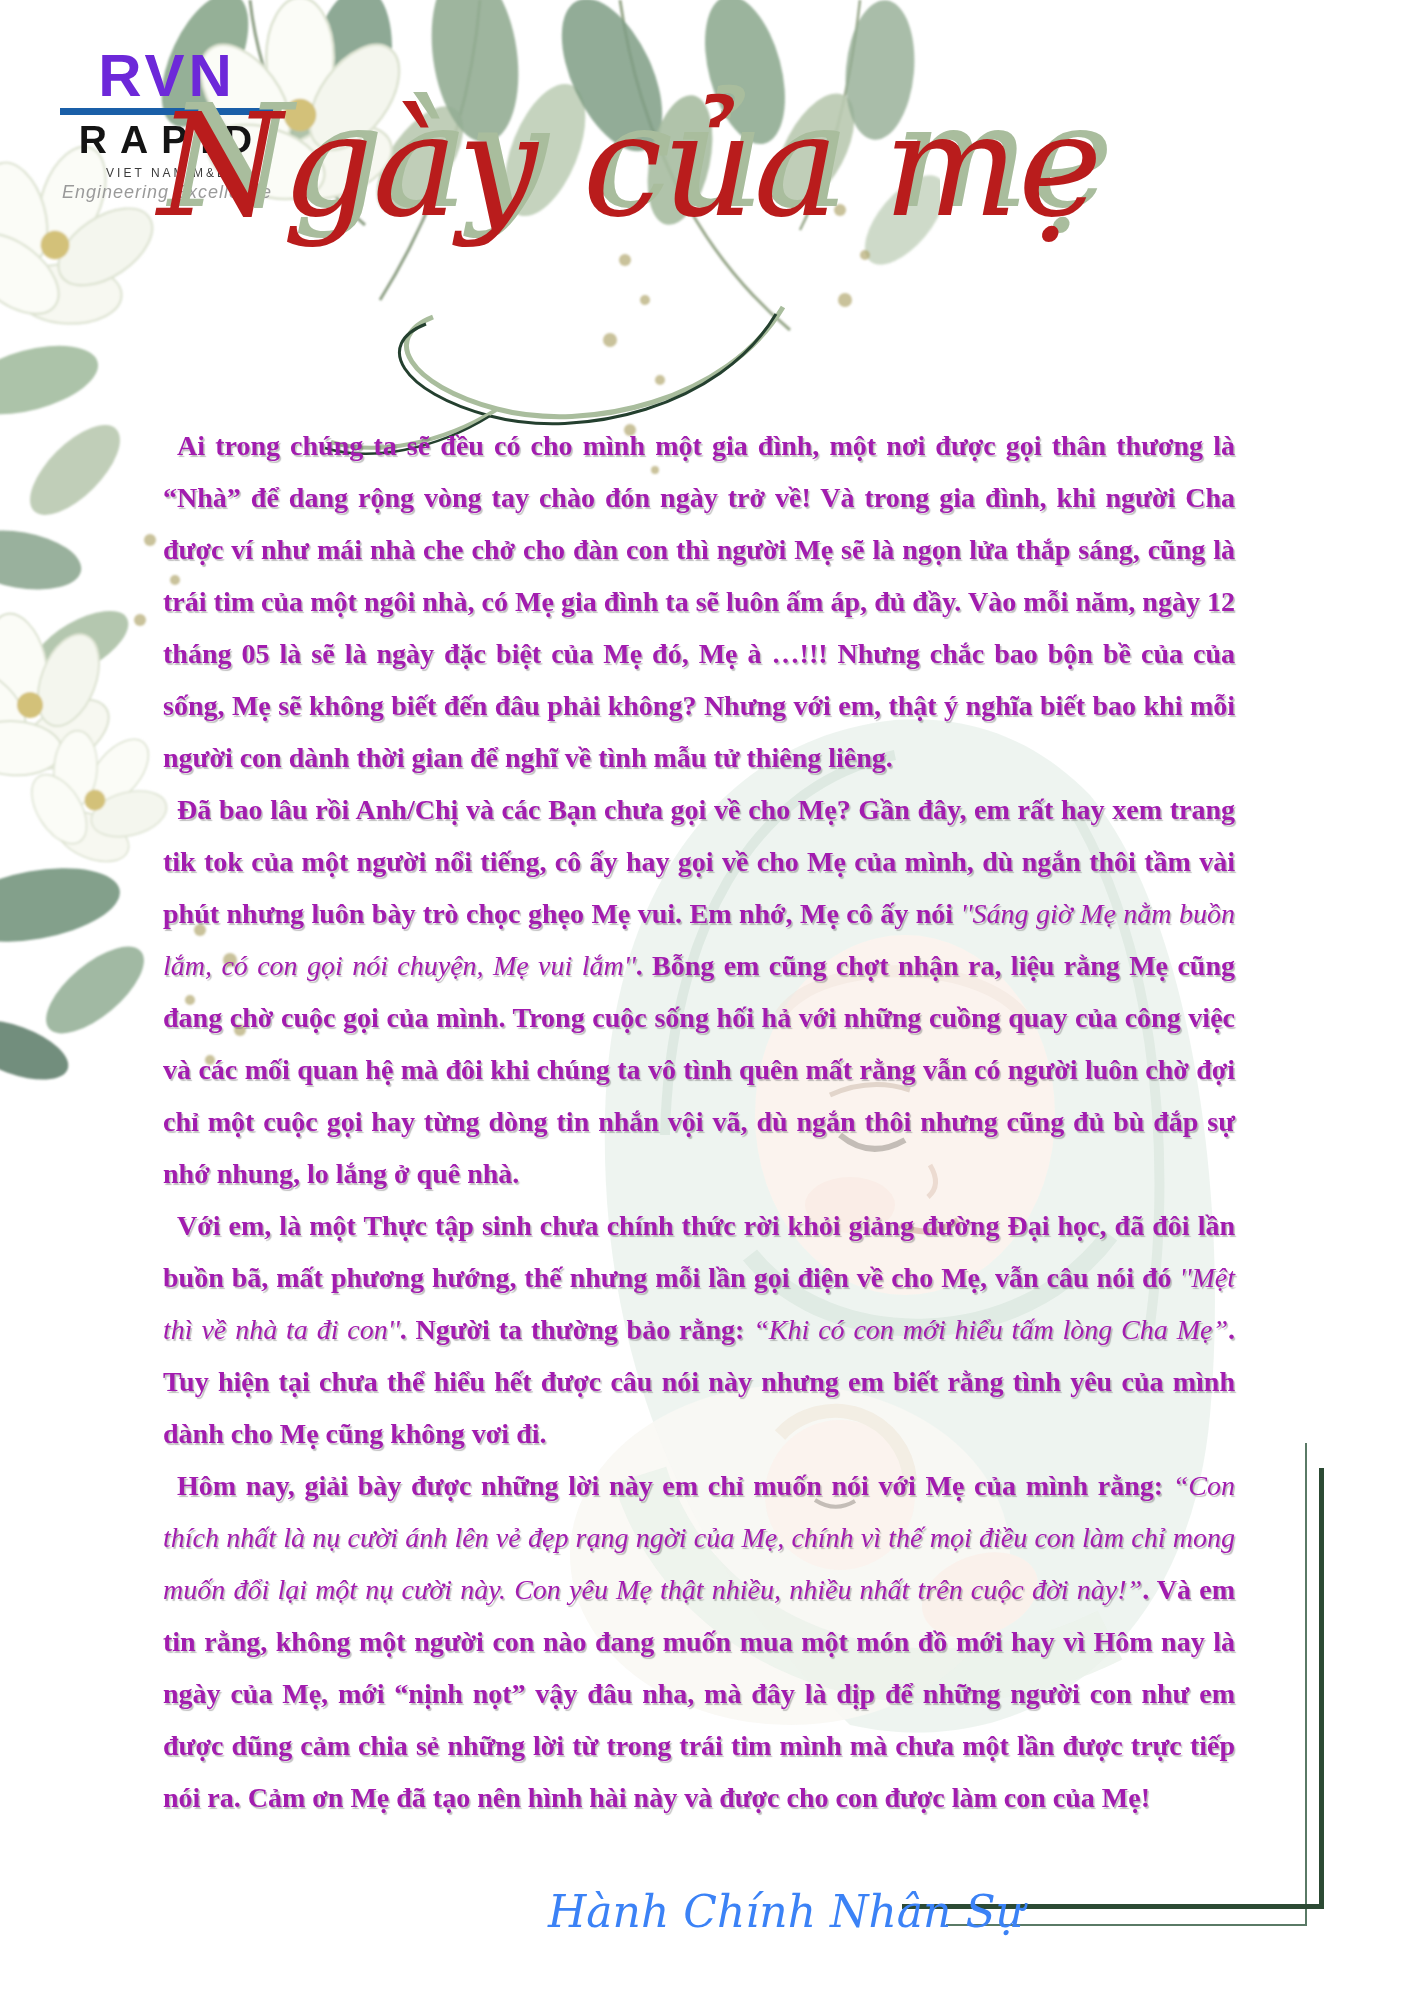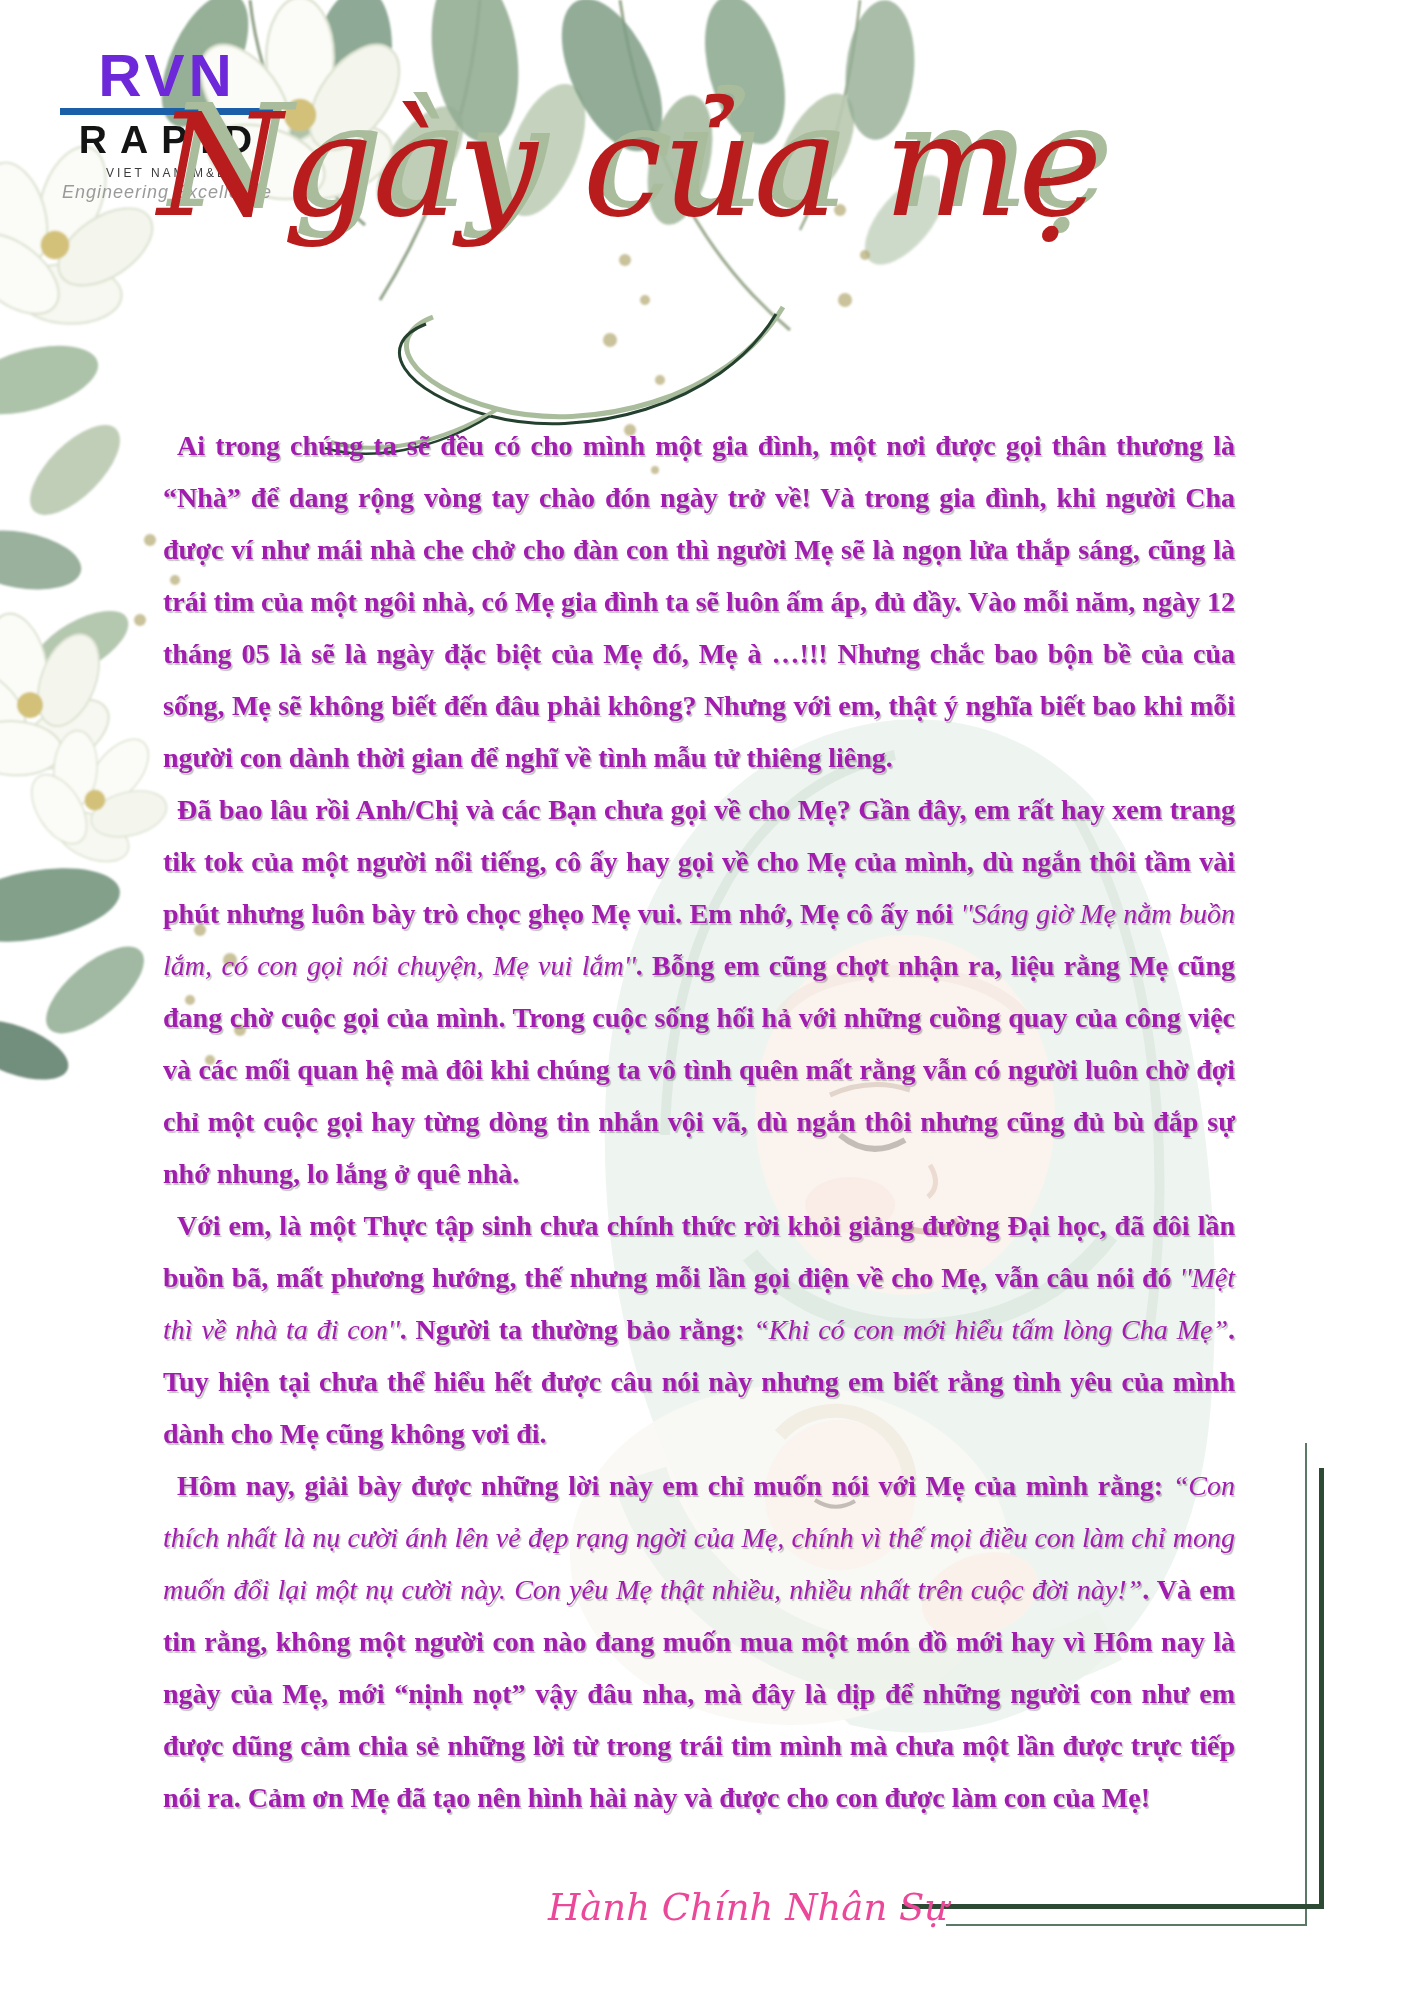--- a/index.html
+++ b/index.html
@@ -28,21 +28,21 @@
   
   .textblock{position:absolute;left:163px;top:420px;width:1072px;z-index:3;}
   .para{margin:0;text-align:justify;text-indent:14px;
         font-size:28px;line-height:52px;font-weight:bold;color:#a21caf;
         text-shadow:1.5px 1.5px 1px rgba(90,90,90,.38);}
   .quote-italic{font-style:italic;font-weight:400;}
 
   
   .signature{position:absolute;left:548px;top:1886px;z-index:3;margin:0;
              font-family:"DejaVu Serif",serif;font-style:italic;font-weight:400;
-             font-size:37px;color:#ec4899;}
+             font-size:44px;color:#3b82f6;}
 
   
   .frame-line{position:absolute;z-index:2;}
   .fl-thin-v{left:1305px;top:1443px;width:2px;height:483px;background:#5a7a66;}
   .fl-thick-v{left:1319px;top:1468px;width:5px;height:440px;background:#2c4a34;}
   .fl-thick-h{left:902px;top:1904px;width:422px;height:5px;background:#2c4a34;}
   .fl-thin-h{left:946px;top:1924px;width:361px;height:2px;background:#5a7a66;}
 </style>
 </head>
 <body>

